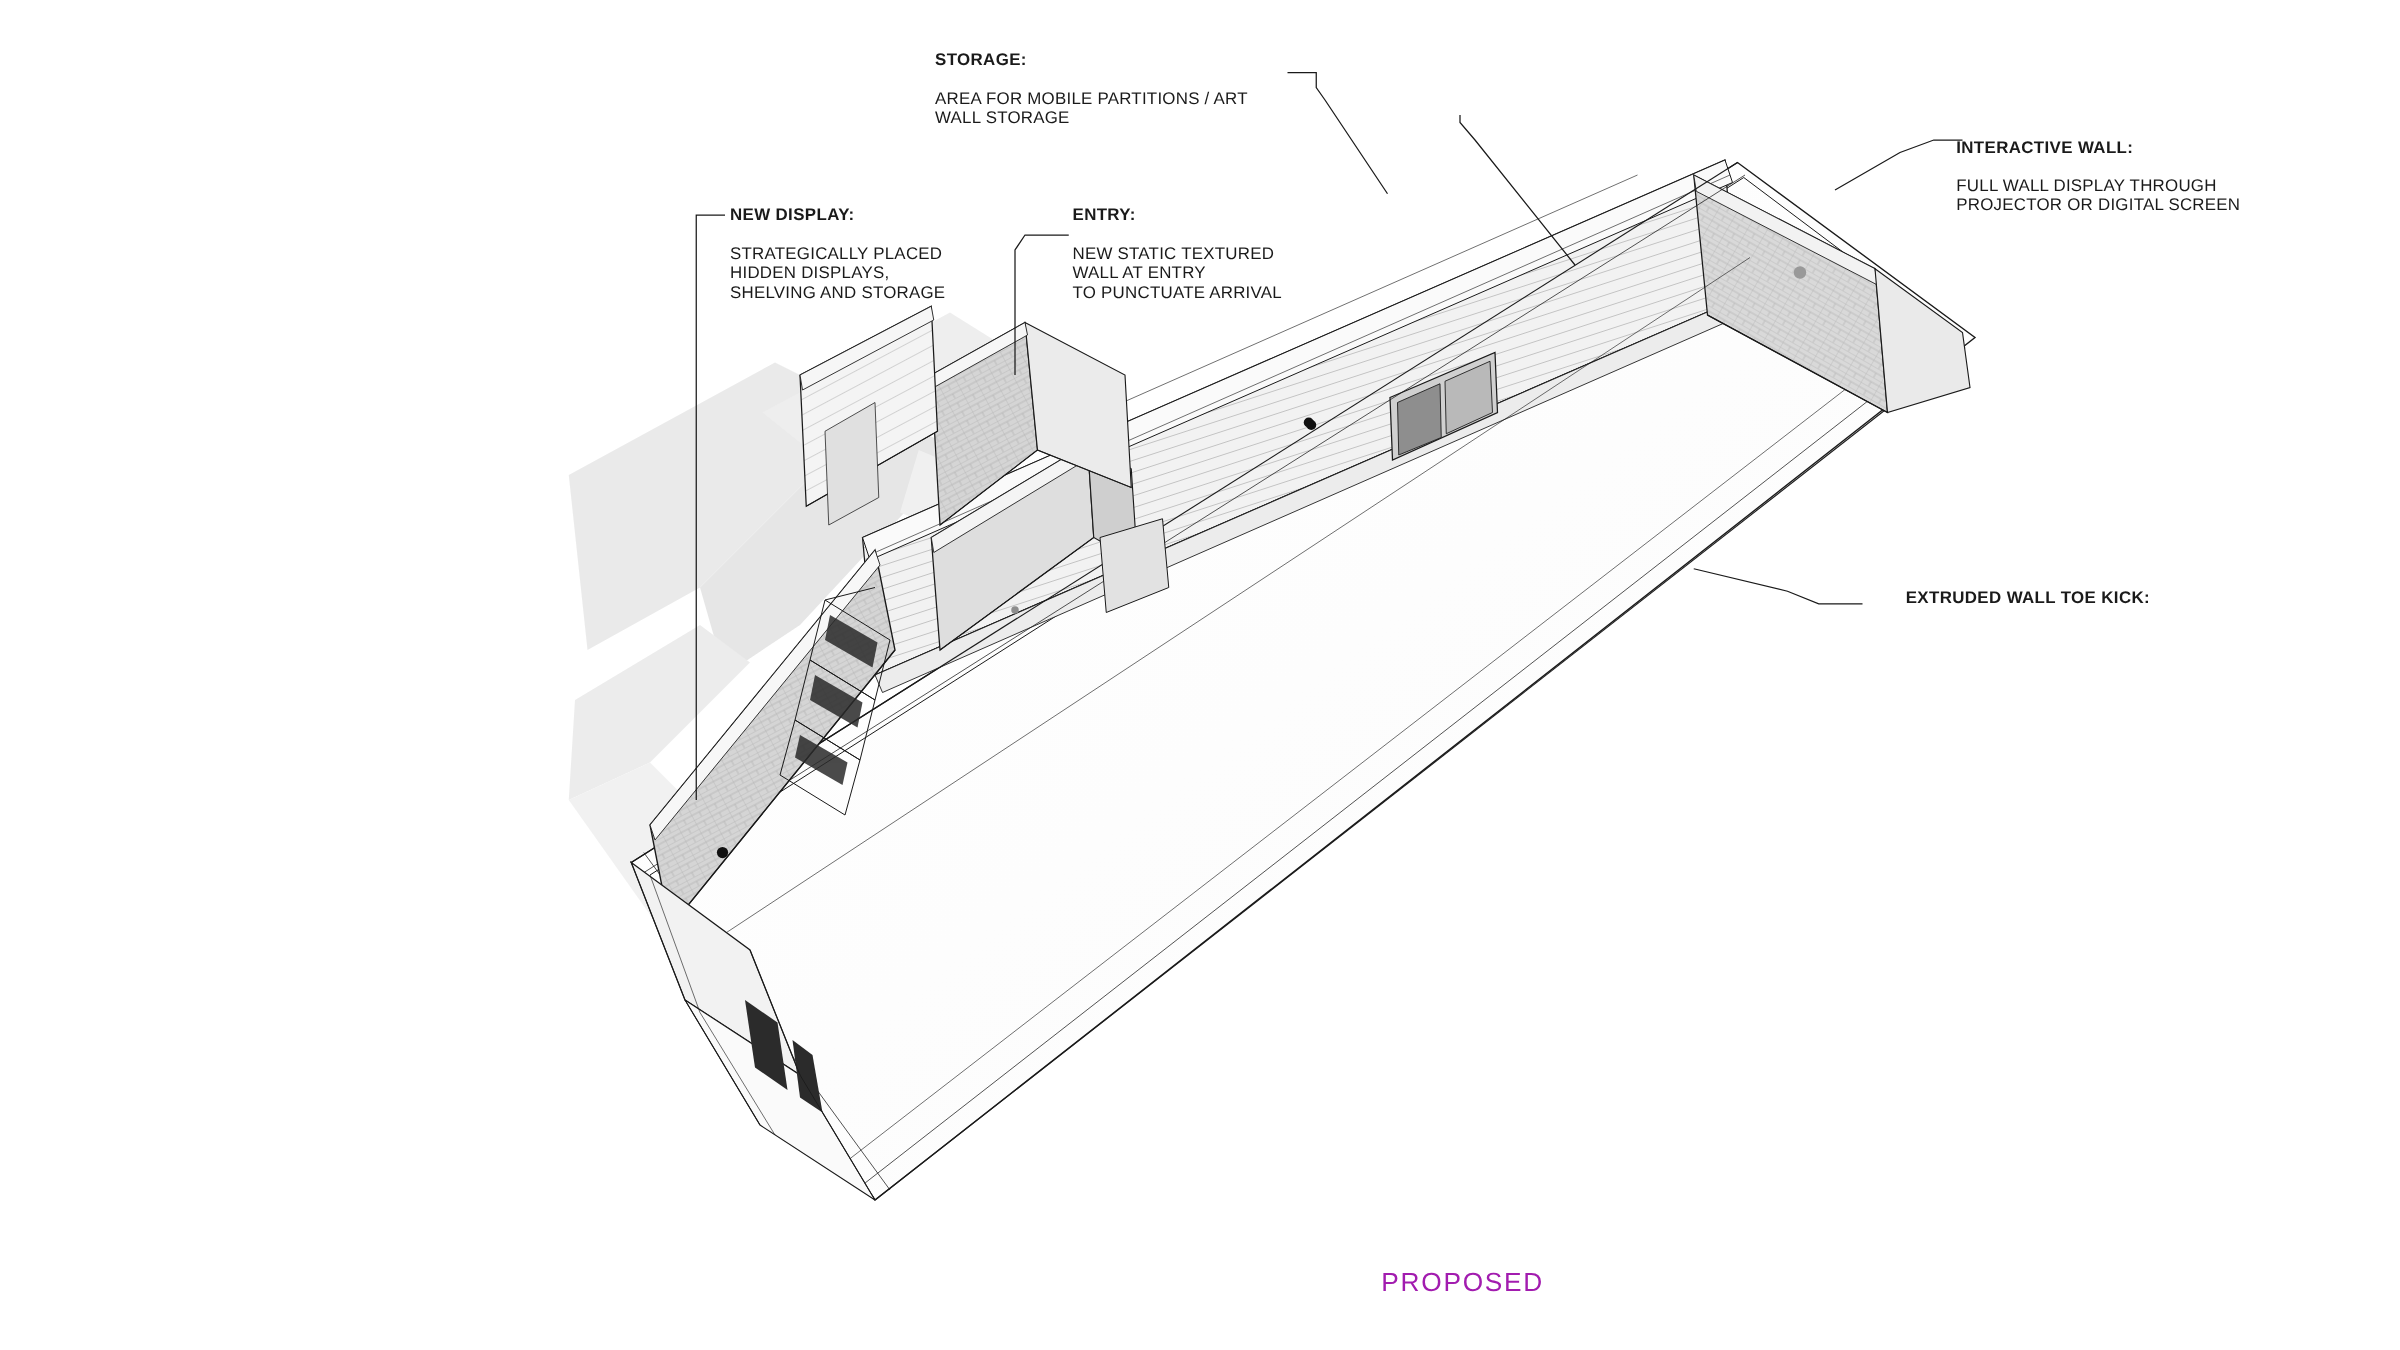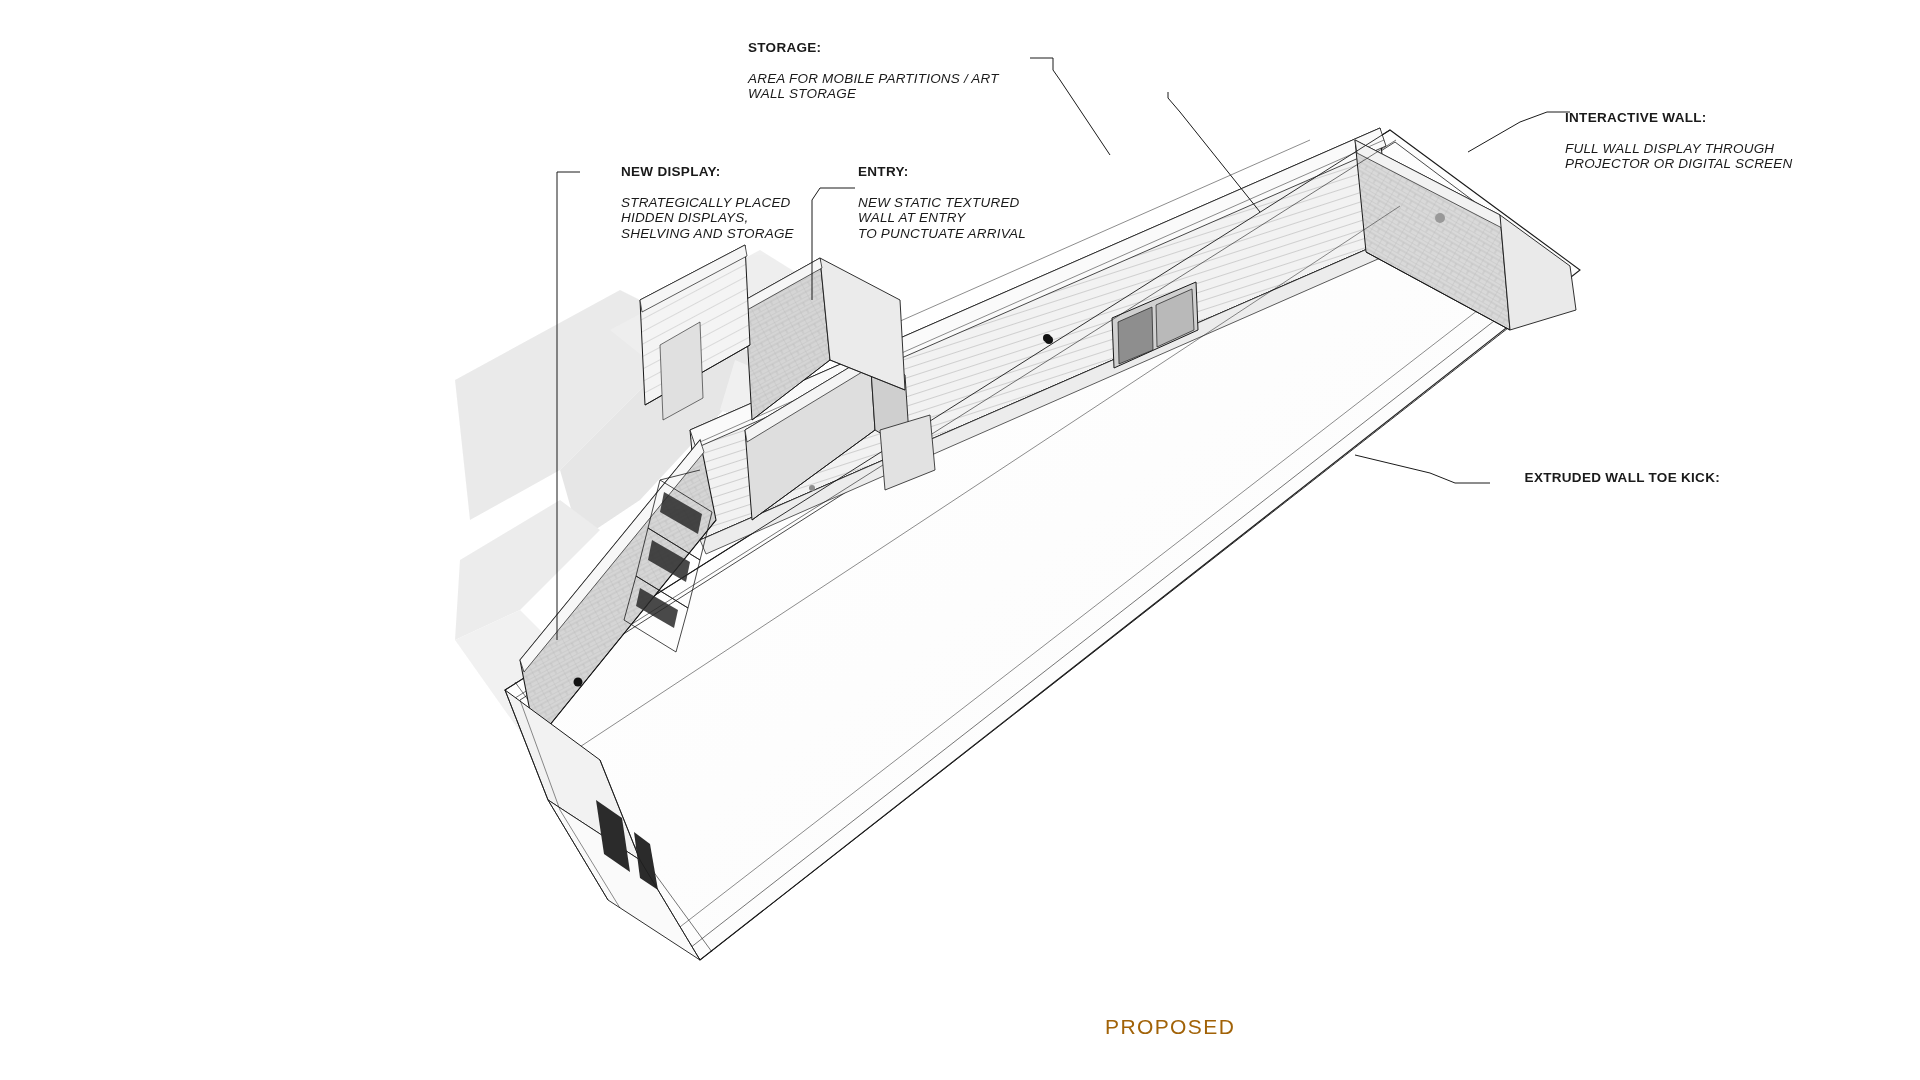--- a/index.html
+++ b/index.html
@@ -35,27 +35,26 @@
     white-space: pre-line;
   }
   .callout .title {
     font-weight: bold;
     display: block;
     letter-spacing: 0.3px;
   }
   .callout .body {
     display: block;
     font-weight: normal;
-    font-style: italic;
   }
   .caption {
     position: absolute;
     font-size: 21px;
     letter-spacing: 1.4px;
-    color: #a16207;
+    color: #a21caf;
     font-weight: normal;
   }
 </style>
 </head>
 <body>
 
 <div id="stage">
 
   <svg class="drawing-svg" viewBox="0 0 1920 1080">
     <defs>
@@ -203,21 +202,21 @@
 WALL STORAGE</span>
   </div>
 
 
   <div class="callout" style="left:1565px; top:94px; width:300px;">
     <span class="title">INTERACTIVE WALL:</span>
     <span class="body">FULL WALL DISPLAY THROUGH
 PROJECTOR OR DIGITAL SCREEN</span>
   </div>
 
-  <div class="callout" style="left:584px; top:148px; width:210px;margin-left:37px;">
+  <div class="callout" style="left:584px; top:148px; width:210px;">
     <span class="title">NEW DISPLAY:</span>
     <span class="body">STRATEGICALLY PLACED
 HIDDEN DISPLAYS,
 SHELVING AND STORAGE</span>
   </div>
 
   <div class="callout" style="left:858px; top:148px; width:215px;">
     <span class="title">ENTRY:</span>
     <span class="body">NEW STATIC TEXTURED
 WALL AT ENTRY

